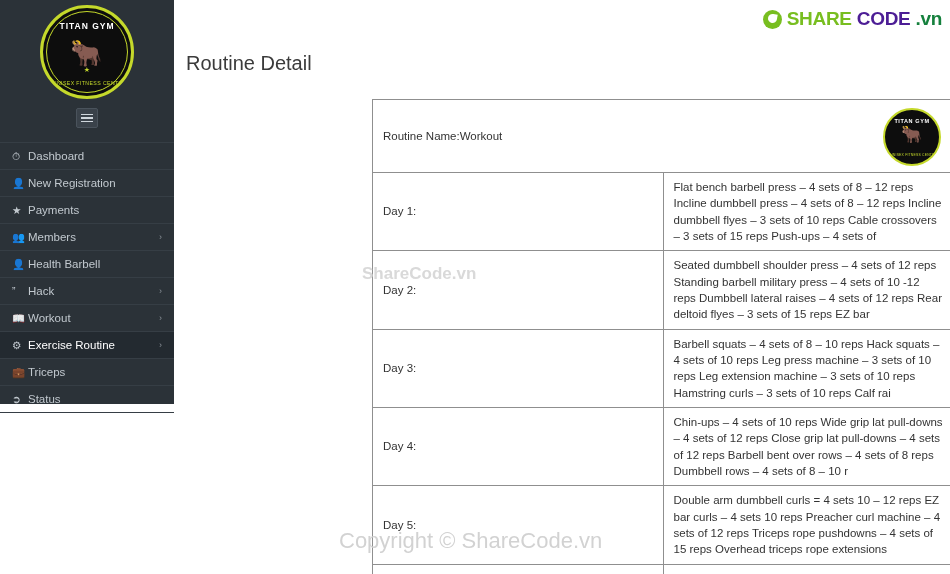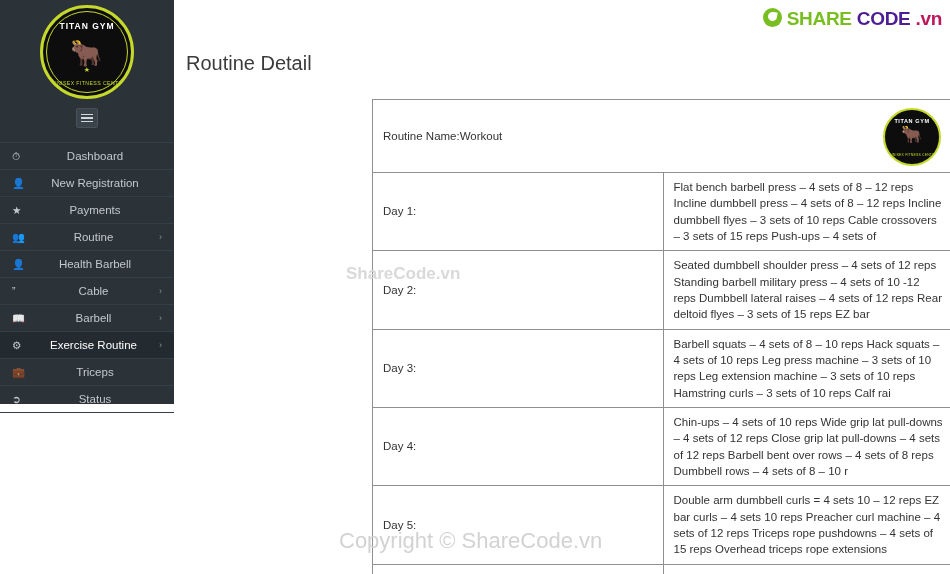--- a/index.html
+++ b/index.html
@@ -107,42 +107,42 @@
     position: relative;
   }
   .nav-item.active { background: #232a30; color: #ffffff; }
   .nav-item .ico {
     width: 16px;
     font-size: 10.5px;
     color: #c2c9cf;
     display: inline-block;
     flex: 0 0 16px;
   }
-  .nav-item .lbl { flex: 1; text-align: center; }
+  .nav-item .lbl { flex: 1; }
   .nav-item .chev {
     font-size: 9px;
     color: #8b939a;
   }
 
   
   .main {
     flex: 1;
     background: #ffffff;
     position: relative;
   }
   .topbar {
     height: 38px;
     display: flex;
     align-items: center;
     justify-content: flex-end;
     padding-right: 12px;
   }
   .brand {
     display: flex;
-    align-items: flex-start;
+    align-items: center;
     gap: 5px;
     font-size: 19px;
     font-weight: bold;
     letter-spacing: -0.3px;
   }
   .brand .leaf {
     width: 19px; height: 19px;
     border-radius: 50%;
     background: #78be20;
     display: inline-block;
@@ -152,21 +152,21 @@
     content: "";
     position: absolute;
     left: 5px; top: 4px;
     width: 9px; height: 9px;
     background: #ffffff;
     border-radius: 50% 0 50% 50%;
     transform: rotate(10deg);
   }
   .brand .share { color: #78be20; }
   .brand .code { color: #4c1d95; }
-  .brand .vn { color: #be185d; }
+  .brand .vn { color: #15803d; }
 
   .page-title {
     font-size: 20px;
     color: #3b3b3b;
     padding: 14px 0 0 12px;
     font-weight: normal;
   }
 
   .content { padding: 24px 0 0 12px; }
 
@@ -211,21 +211,21 @@
   .hdr-logo .lbot {
     position: absolute; bottom: 6px; width: 100%; text-align: center;
     color: #c5d92b; font-size: 3.4px; letter-spacing: 0.2px;
   }
   td.day-label { width: 116px; }
   td.day-desc { width: 268px; }
 
   
   .wm-small {
     position: absolute;
-    left: 346px;
+    left: 362px;
     top: 264px;
     font-size: 17px;
     color: #d9d9d9;
     font-weight: bold;
     pointer-events: none;
     white-space: nowrap;
   }
   .wm-big {
     position: absolute;
     left: 339px;
@@ -269,35 +269,35 @@
       <div class="nav-item">
         <span class="ico">👤</span>
         <span class="lbl">New Registration</span>
       </div>
       <div class="nav-item">
         <span class="ico">★</span>
         <span class="lbl">Payments</span>
       </div>
       <div class="nav-item">
         <span class="ico">👥</span>
-        <span class="lbl">Routine</span>
+        <span class="lbl">Members</span>
         <span class="chev">›</span>
       </div>
       <div class="nav-item">
         <span class="ico">👤</span>
         <span class="lbl">Health Barbell</span>
       </div>
       <div class="nav-item">
         <span class="ico">”</span>
-        <span class="lbl">Cable</span>
+        <span class="lbl">Hack</span>
         <span class="chev">›</span>
       </div>
       <div class="nav-item">
         <span class="ico">📖</span>
-        <span class="lbl">Barbell</span>
+        <span class="lbl">Workout</span>
         <span class="chev">›</span>
       </div>
       <div class="nav-item active">
         <span class="ico">⚙</span>
         <span class="lbl">Exercise Routine</span>
         <span class="chev">›</span>
       </div>
       <div class="nav-item">
         <span class="ico">💼</span>
         <span class="lbl">Triceps</span>

